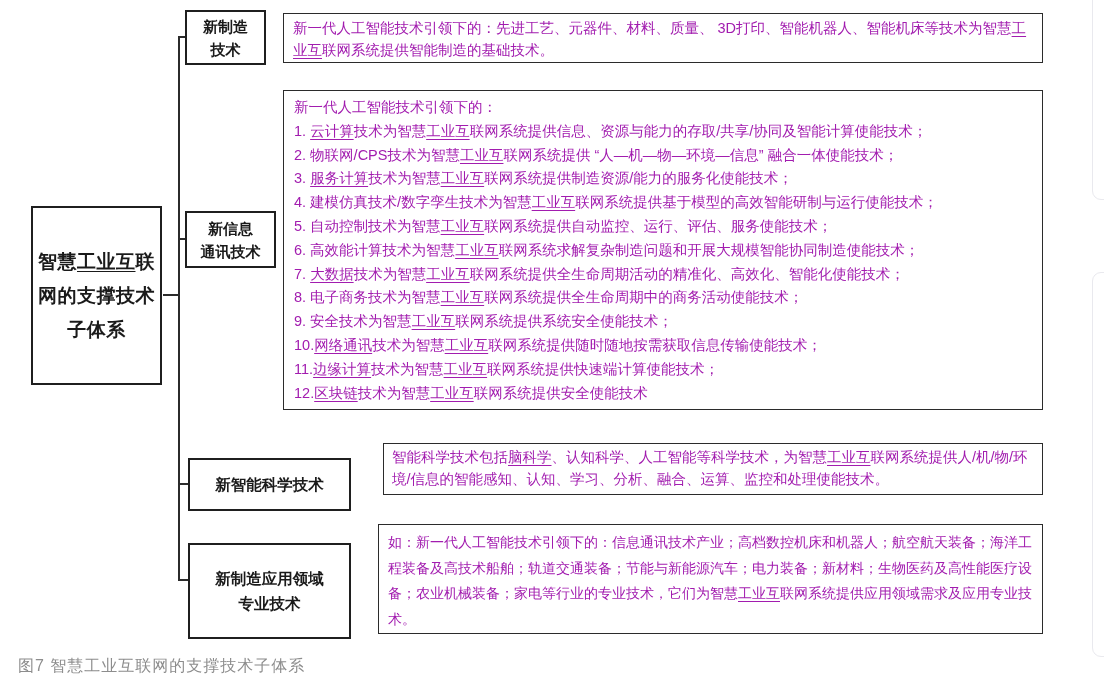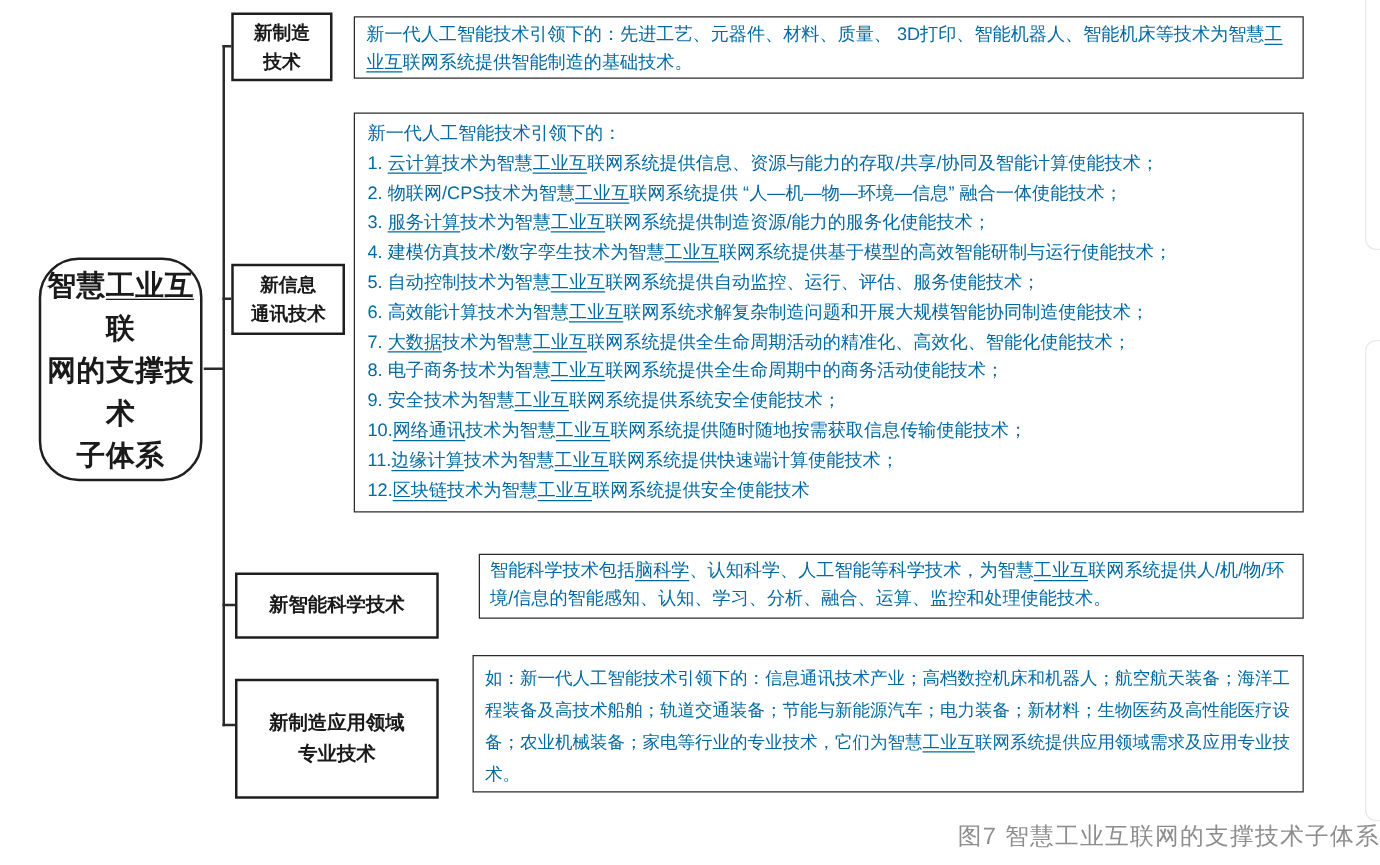--- a/index.html
+++ b/index.html
@@ -14,46 +14,46 @@
     position: absolute;
     border: 2px solid #1f1f1f;
     background: #ffffff;
     display: flex;
     flex-direction: column;
     align-items: center;
     justify-content: center;
     text-align: center;
     font-weight: bold;
   }
-  .root-box { font-size: 23px; line-height: 34px; letter-spacing: 0.5px; border-radius: 32px; }
+  .root-box { font-size: 19px; line-height: 34px; letter-spacing: 0.5px; }
   .label-box { font-size: 15px; line-height: 23px; }
   .label-box-wide { font-size: 15.5px; line-height: 25px; }
 
   .content-box {
     position: absolute;
     border: 1.5px solid #2b2b2b;
     background: #ffffff;
     font-size: 14.5px;
     overflow: hidden;
     text-align: left;
-    color: #0369a1;
+    color: #a21caf;
   }
   .content-a { padding: 3px 9px; line-height: 22px; }
   .content-b { padding: 5px 10px; line-height: 23.8px; }
   .content-c { padding: 3px 8px; line-height: 21.5px; }
   .content-d { padding: 5px 9px; font-size: 14px; line-height: 25.5px; }
 
   u { text-decoration: underline; text-decoration-thickness: 1px; text-underline-offset: 3px; }
 
   .caption {
     position: absolute;
     left: 18px; right: 0;
     top: 656px;
-    text-align: right;
-    font-size: 19px;
+    text-align: left;
+    font-size: 16px;
     color: #8d8d8d;
     letter-spacing: 1px;
   }
 
   
   .edge-card {
     position: absolute;
     left: 1092px;
     width: 60px;
     border: 1px solid #e9e9ee;

